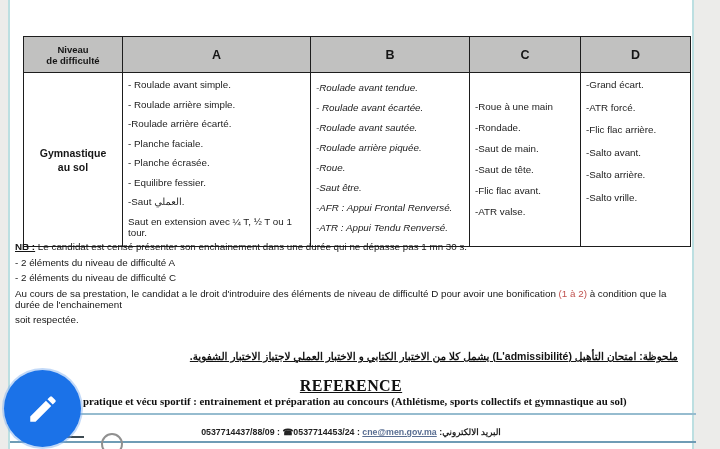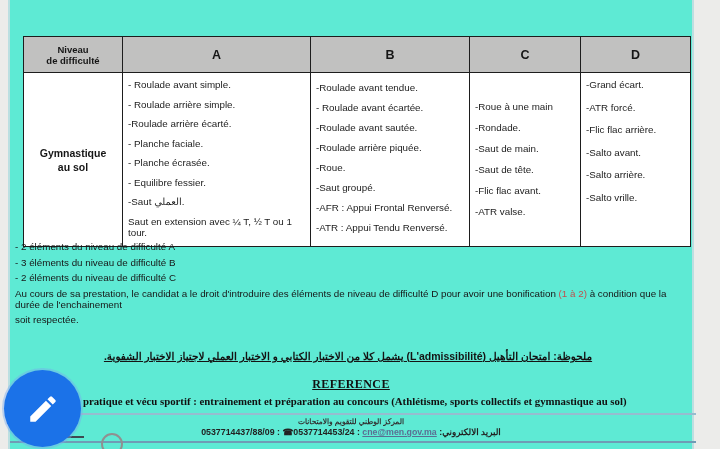--- a/index.html
+++ b/index.html
@@ -4,21 +4,21 @@
 <style>
   html,body{margin:0;padding:0;}
   body{
     width:720px;height:449px;position:relative;overflow:hidden;
     background:#ececea;
     font-family:"Liberation Sans", sans-serif;
     -webkit-font-smoothing:antialiased;
   }
   .page{
     position:absolute;left:8px;top:0;width:686px;height:449px;
-    background:#5eead4;
+    background:#ffffff;
     border-left:2px solid #bcdfe1;
     border-right:2px solid #bcdfe1;
     box-sizing:border-box;
   }
   
   table.diff{
     position:absolute;left:13px;top:36px;width:667px;
     border-collapse:collapse;table-layout:fixed;
   }
   table.diff th, table.diff td{
@@ -35,45 +35,45 @@
   th.colC{width:111px;font-size:12.5px;}
   th.colD{width:110px;font-size:12.5px;}
   td.rowlabel{
     text-align:center;vertical-align:middle;font-weight:bold;
     font-size:10.5px;line-height:14px;white-space:pre-line;background:#fff;
   }
   td.items{vertical-align:top;background:#fff;padding:0;height:168px;}
   td.items ul{list-style:none;margin:0;padding:6px 3px 0 5px;}
   td.items li{font-size:9.8px;line-height:11px;color:#1c1c1c;}
   td.la li{margin-bottom:8.5px;}
-  td.lb ul{padding-top:9px;}
+  td.lb ul{padding-top:9px;font-style:italic;}
   td.lb li{margin-bottom:9px;}
   td.lc ul{padding-top:16px;margin-top:12px;}
   td.lc li{margin-bottom:10px;}
   td.ld ul{}
   td.ld li{margin-bottom:11.5px;}
   
   .notes{
     position:absolute;left:5px;top:241px;width:672px;
     font-size:9.8px;line-height:11px;color:#161616;
   }
   .notes p{margin:0 0 4.6px 0;}
   .nb-label{font-weight:bold;text-decoration:underline;}
   .red{color:#c0504d;}
   
   .arabic-note{
     position:absolute;right:14px;top:350px;width:660px;margin:0;
-    direction:rtl;text-align:center;
+    direction:rtl;text-align:right;
     font-size:10.5px;font-weight:bold;color:#141414;
     text-decoration:underline;
   }
   
   .ref-title{
     position:absolute;left:0;top:377px;width:100%;margin:0;text-align:center;
-    font-family:"Liberation Serif", serif;font-weight:bold;font-size:12px;
+    font-family:"Liberation Serif", serif;font-weight:bold;font-size:16px;
     text-decoration:underline;letter-spacing:.4px;color:#111;
   }
   .ref-line{
     position:absolute;left:0;top:395px;width:100%;margin:0;text-align:center;
     font-family:"Liberation Serif", serif;font-weight:bold;font-size:10.8px;
     color:#111;
   }
   
   .divider{position:absolute;left:0;width:686px;height:2px;}
   .divider.top{top:413px;background:#96bccf;}
@@ -133,21 +133,21 @@
               <li>Saut en extension avec ¼ T, ½ T ou 1 tour.</li>
             </ul>
       </td>
       <td class="items lb">
         <ul>
               <li>-Roulade avant tendue.</li>
               <li>- Roulade avant écartée.</li>
               <li>-Roulade avant sautée.</li>
               <li>-Roulade arrière piquée.</li>
               <li>-Roue.</li>
-              <li>-Saut groupé.</li>
+              <li>-Saut être.</li>
               <li>-AFR : Appui Frontal Renversé.</li>
               <li>-ATR : Appui Tendu Renversé.</li>
             </ul>
       </td>
       <td class="items lc">
         <ul>
               <li>-Roue à une main</li>
               <li>-Rondade.</li>
               <li>-Saut de main.</li>
               <li>-Saut de tête.</li>
@@ -163,36 +163,35 @@
               <li>-Salto avant.</li>
               <li>-Salto arrière.</li>
               <li>-Salto vrille.</li>
             </ul>
       </td>
     </tr>
   </tbody>
     </table>
 
   <div class="notes">
+    <p><span class="nb-label">NB :</span><span> Le candidat est censé présenter son enchainement dans une durée qui ne dépasse pas 1 mn 30 s.</span></p>
     <div>
         <p>- 2 éléments du niveau de difficulté A</p>
-        <p>- 3 éléments du niveau de difficulté B</p>
         <p>- 2 éléments du niveau de difficulté C</p>
       </div>
     <p><span>Au cours de sa prestation, le candidat a le droit d'introduire des éléments de niveau de difficulté D pour avoir une bonification </span><span class="red">(1 à 2)</span><span> à condition que la durée de l'enchainement</span></p>
     <p>soit respectée.</p>
   </div>
 
   <p class="arabic-note" dir="rtl">ملحوظة: امتحان التأهيل (L'admissibilité) يشمل كلا من الاختبار الكتابي و الاختبار العملي لاجتياز الاختبار الشفوية.</p>
 
   <p class="ref-title">REFERENCE</p>
   <p class="ref-line">e pratique et vécu sportif : entrainement et préparation au concours (Athlétisme, sports collectifs et gymnastique au sol)</p>
 
   <div class="divider top"></div>
-  <p class="footer-org">المركز الوطني للتقويم والامتحانات</p>
   <p class="footer-contact">
     <span>0537714437/88/09 : </span><span>☎</span><span>0537714453/24 : </span><span class="email">cne@men.gov.ma</span><span> :</span><span class="ar">البريد الالكتروني</span>
   </p>
   <div class="corner-mark"></div>
   <div class="divider bottom"></div>
 
 </div>
 
 <div class="fab">
   <span style="display:flex;">

